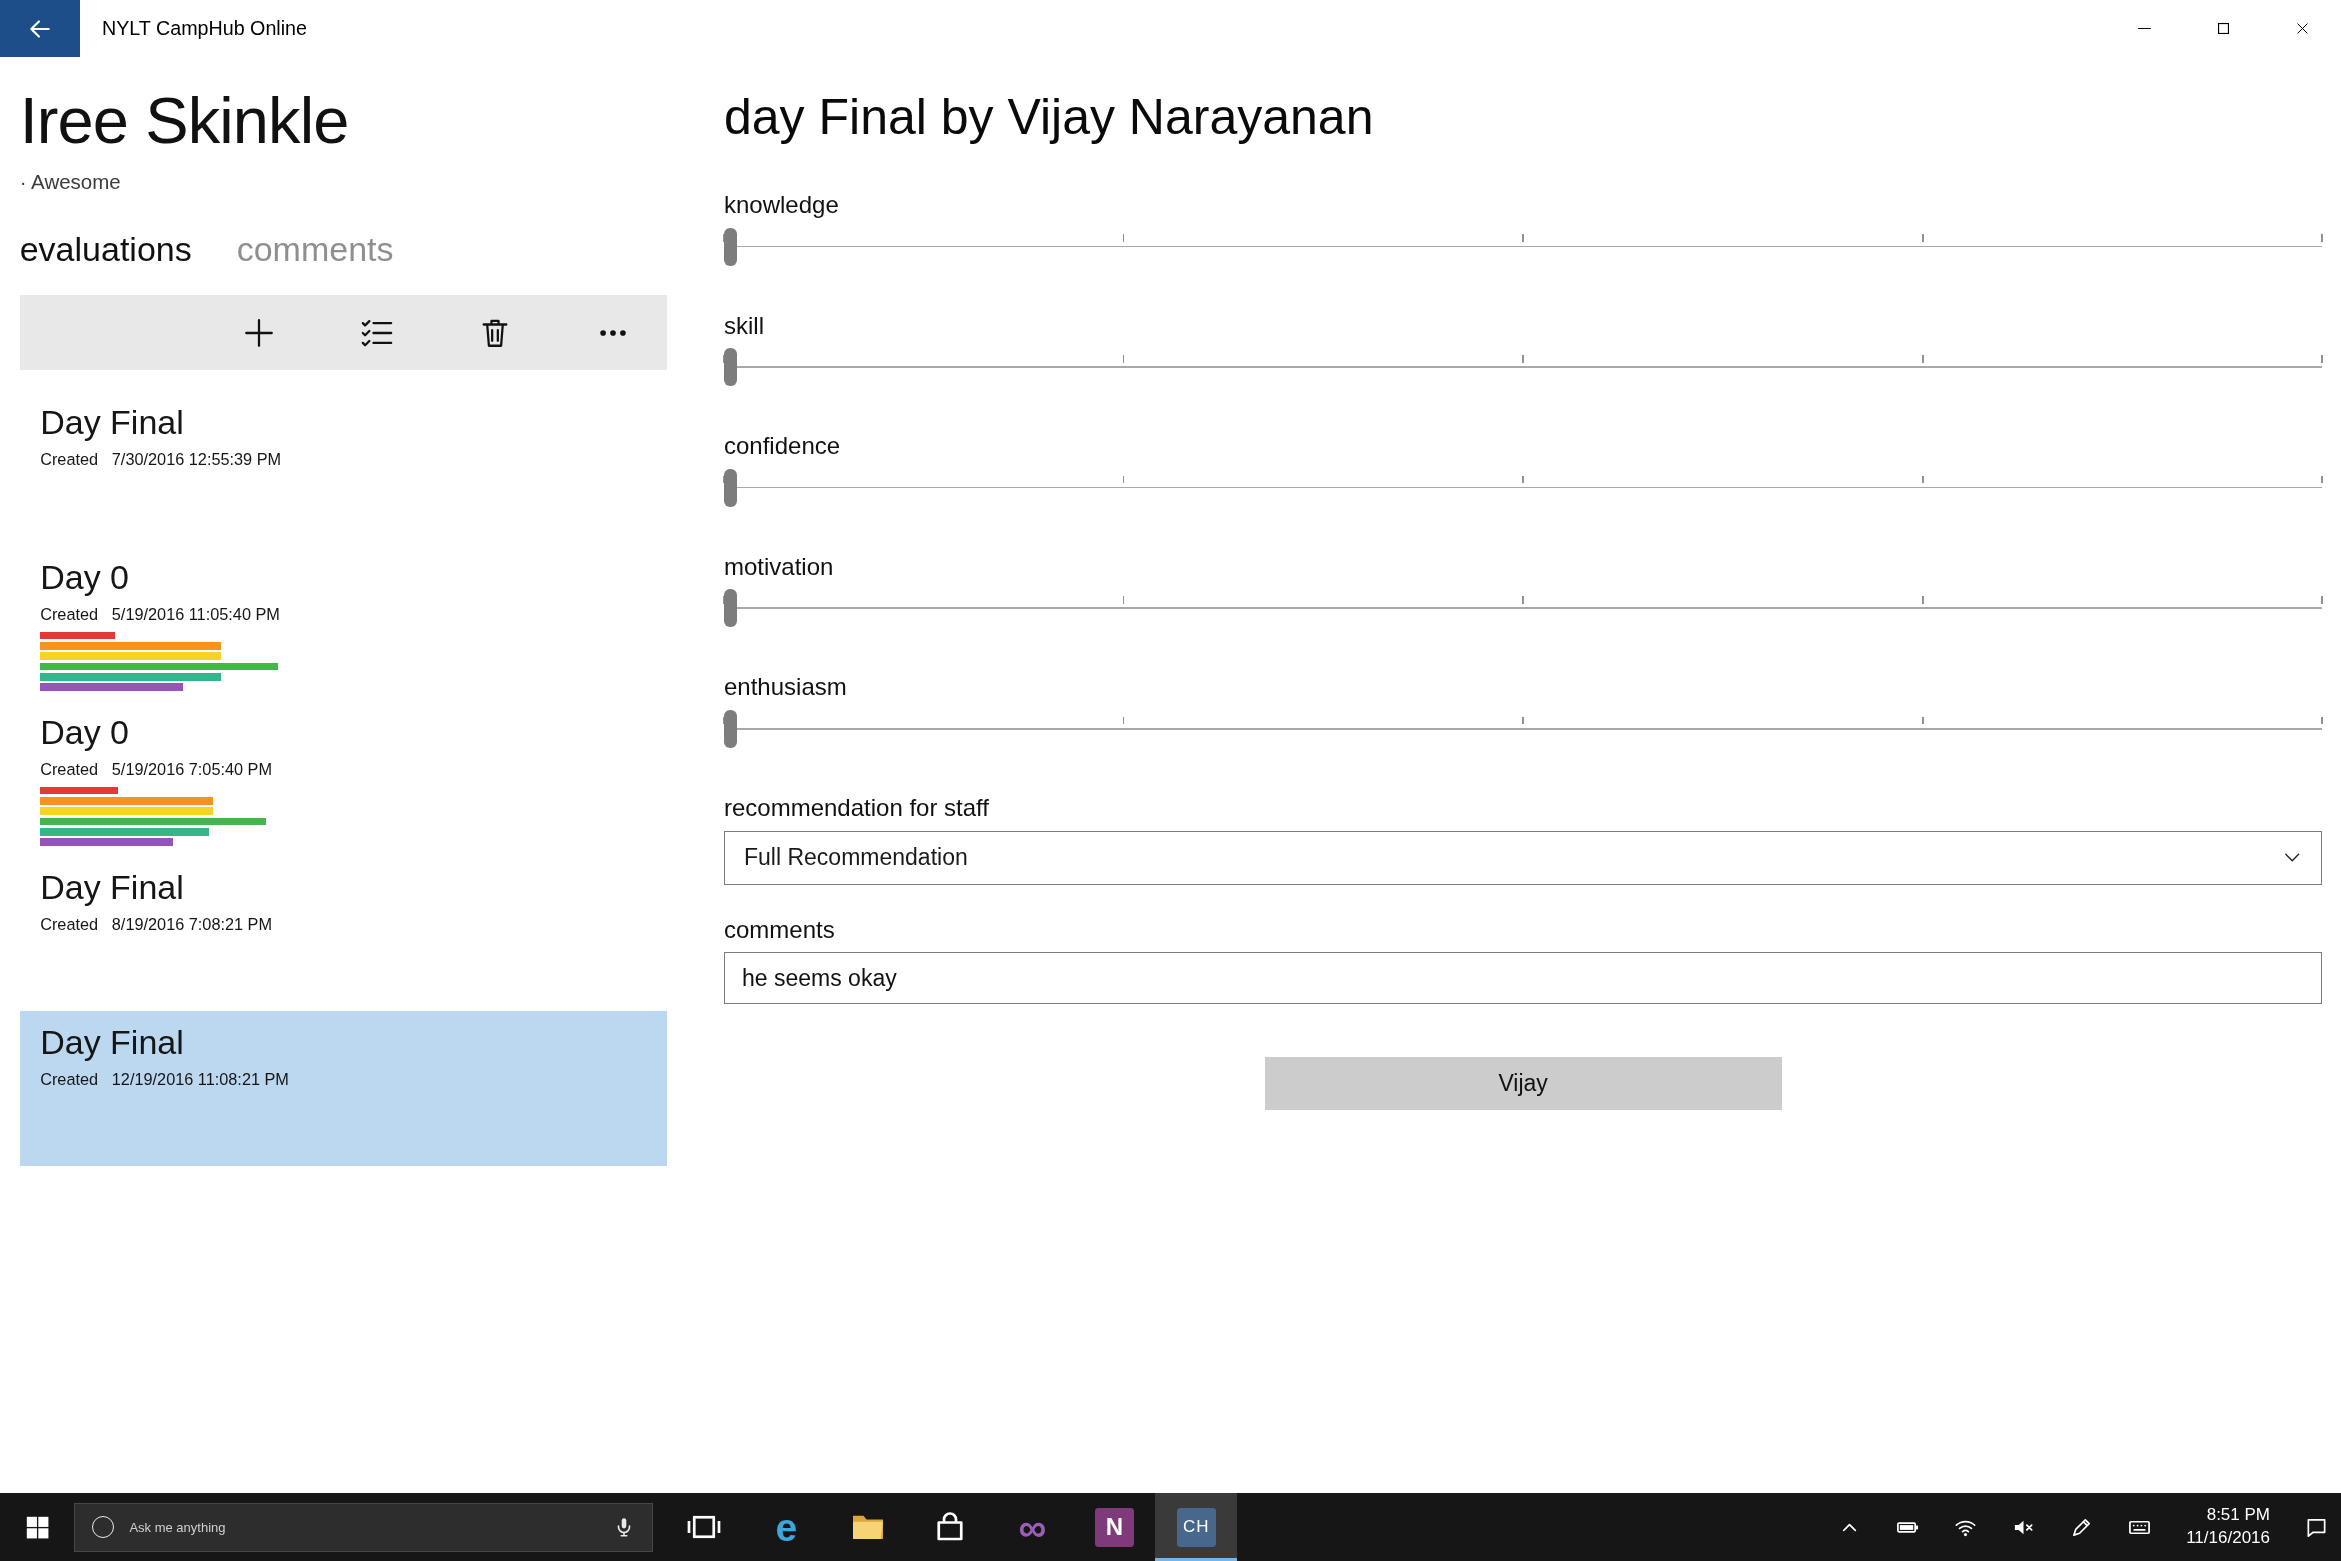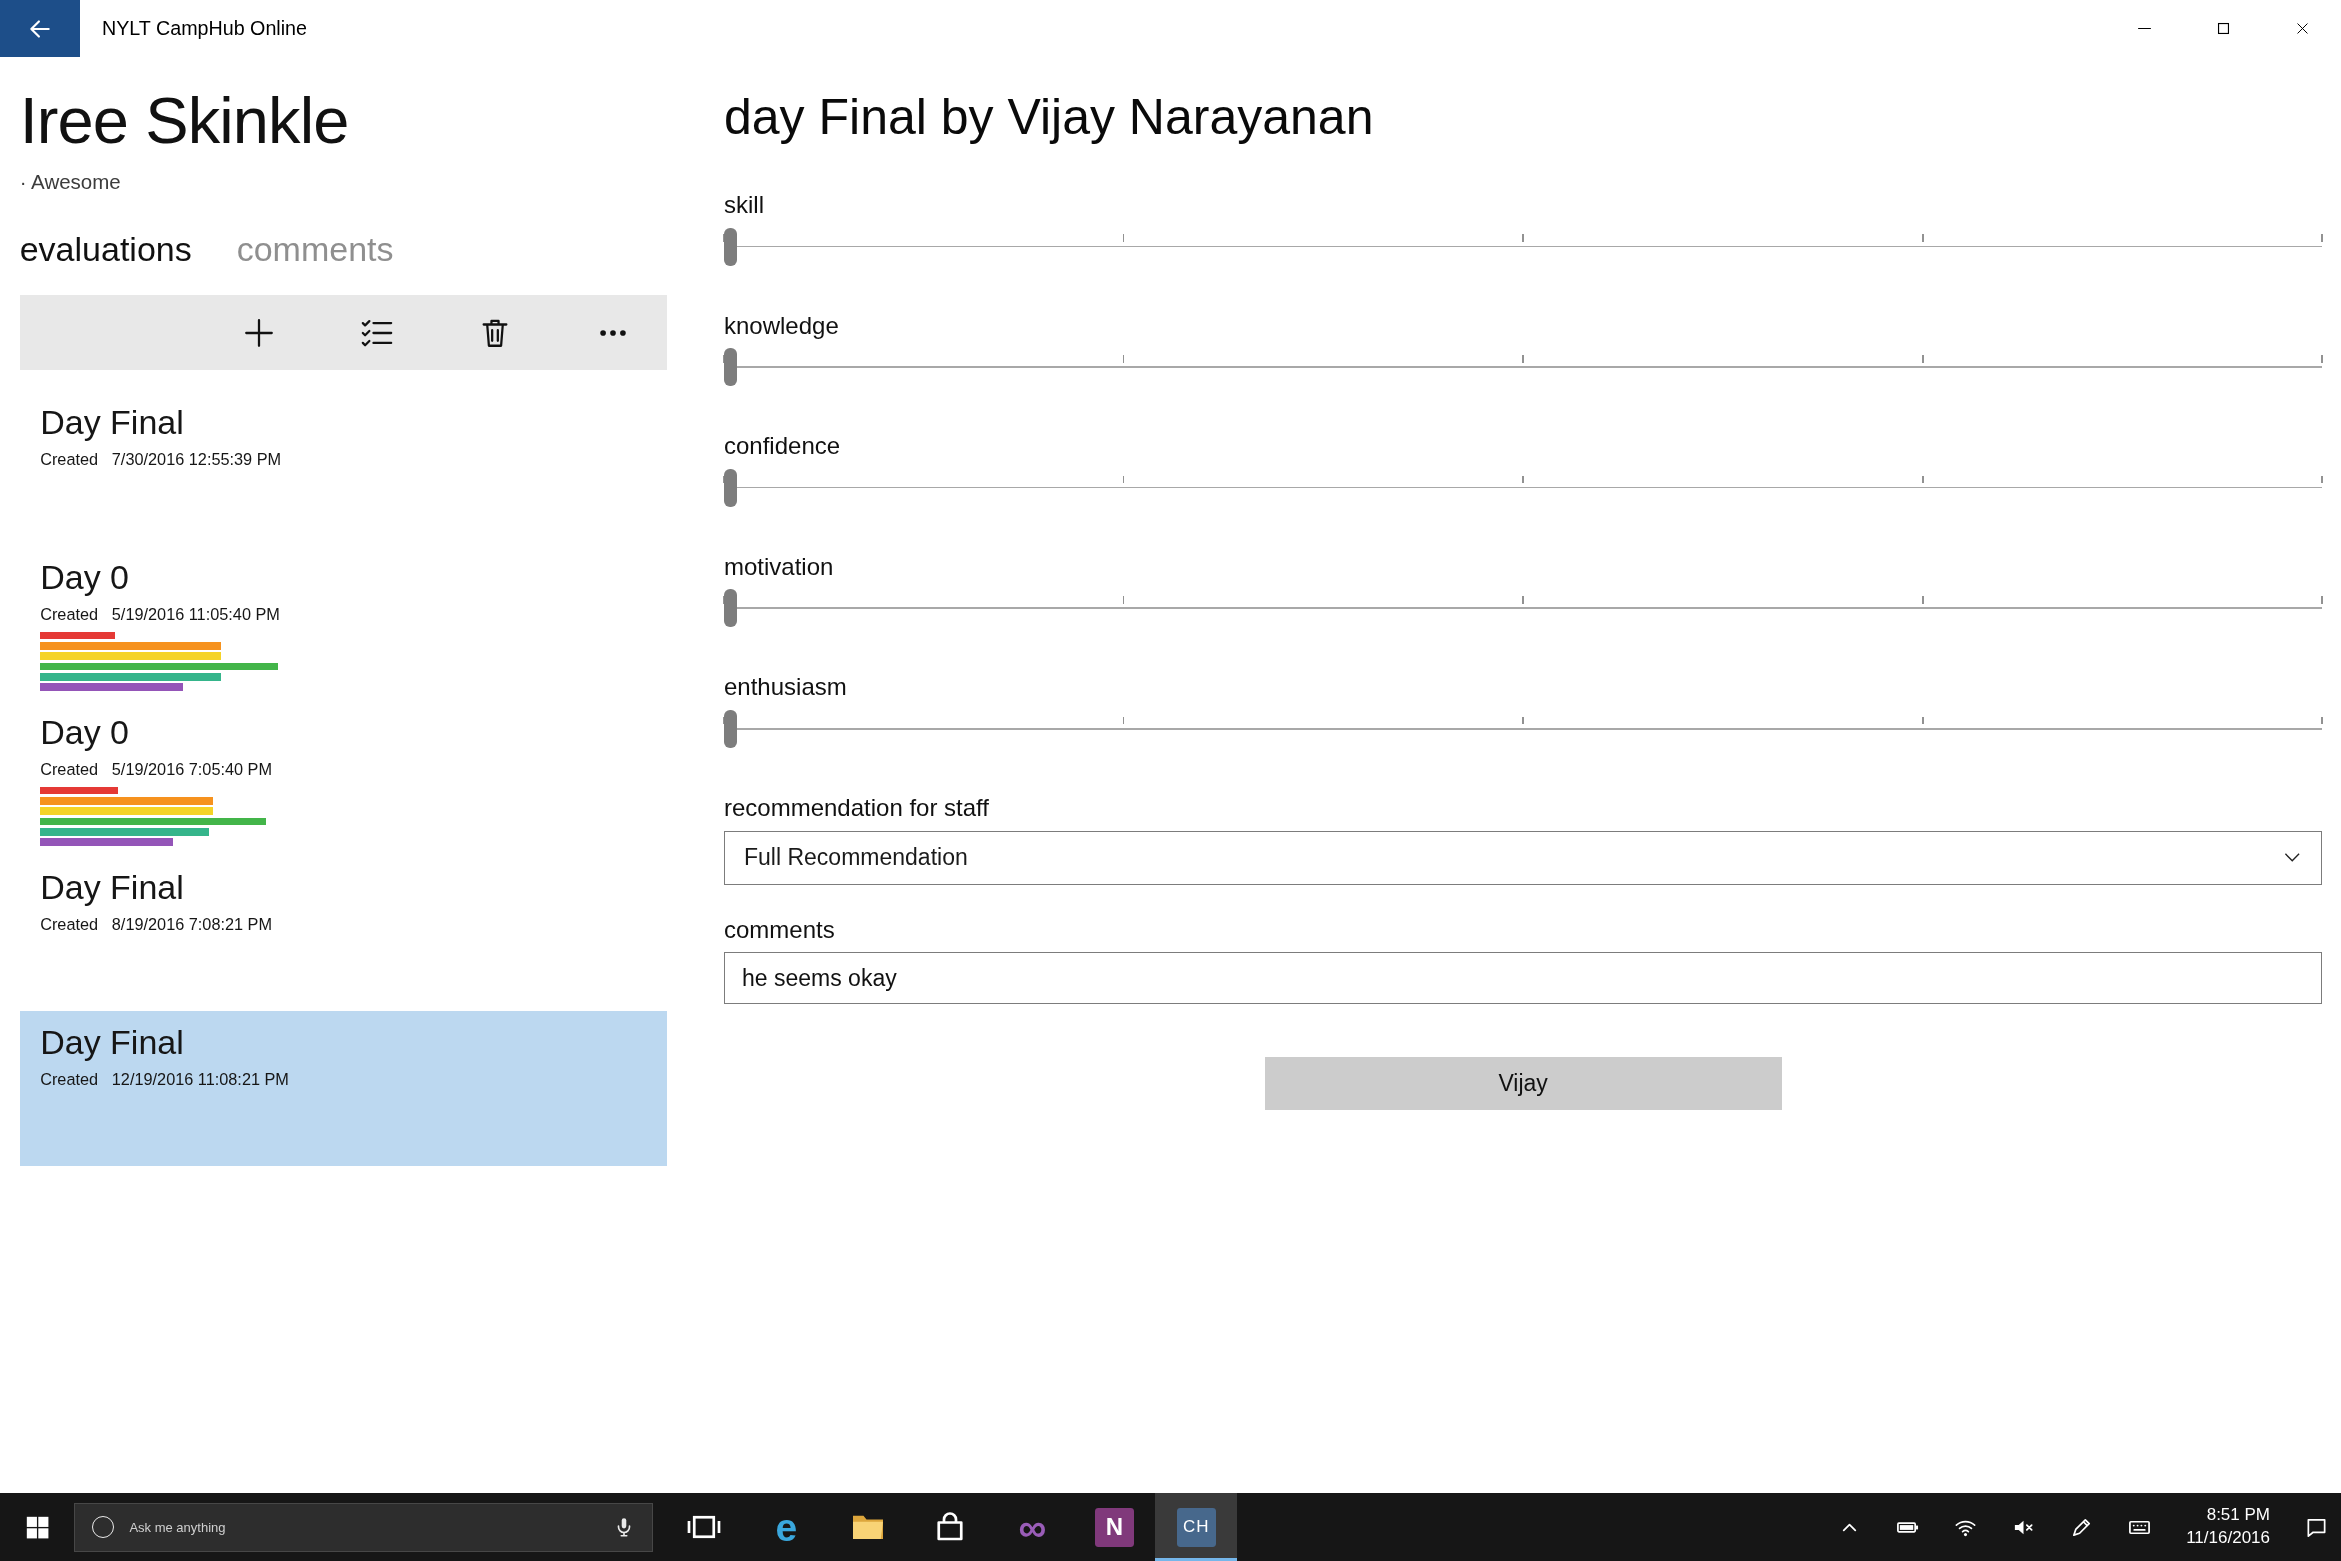--- a/index.html
+++ b/index.html
@@ -209,36 +209,36 @@
 
     </div>
   </div>
 
   <div class="detail">
     <div class="detail-title">day Final by Vijay Narayanan</div>
 
     <div class="form">
 
       <div class="slider-group">
-        <div class="field-label">skill</div>
+        <div class="field-label">knowledge</div>
         <div class="slider">
           <div class="slider-line"></div>
           <div>
               <span class="tick" style="left: calc(0% - 0.9px);"></span>
               <span class="tick" style="left: calc(25% - 0.9px);"></span>
               <span class="tick" style="left: calc(50% - 0.9px);"></span>
               <span class="tick" style="left: calc(75% - 0.9px);"></span>
               <span class="tick" style="left: calc(100% - 0.9px);"></span>
             </div>
           <div class="thumb" style="left: 0%;"></div>
         </div>
       </div>
 
       <div class="slider-group">
-        <div class="field-label">knowledge</div>
+        <div class="field-label">skill</div>
         <div class="slider">
           <div class="slider-line"></div>
           <div>
               <span class="tick" style="left: calc(0% - 0.9px);"></span>
               <span class="tick" style="left: calc(25% - 0.9px);"></span>
               <span class="tick" style="left: calc(50% - 0.9px);"></span>
               <span class="tick" style="left: calc(75% - 0.9px);"></span>
               <span class="tick" style="left: calc(100% - 0.9px);"></span>
             </div>
           <div class="thumb" style="left: 0%;"></div>

